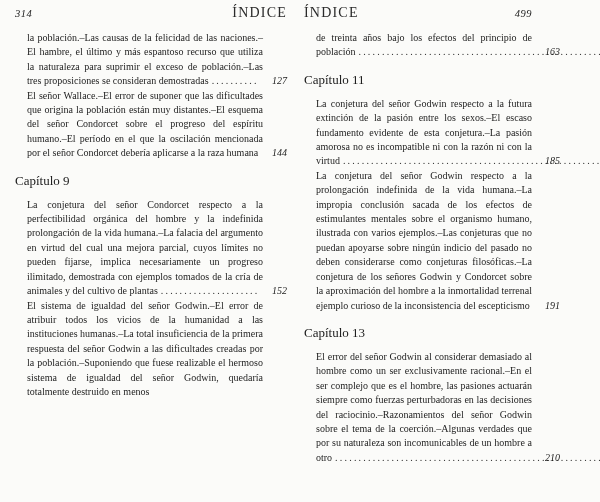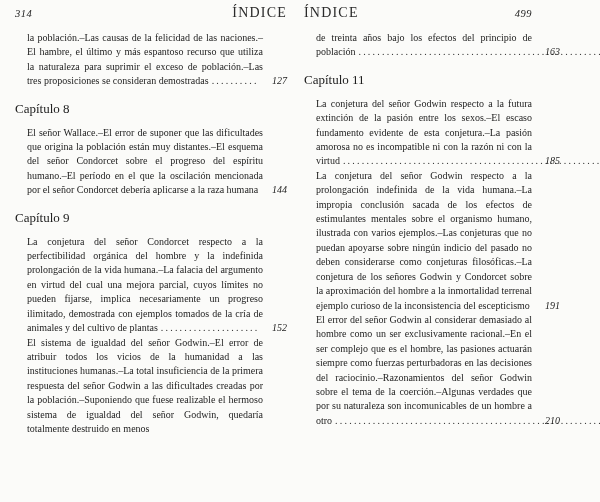--- a/index.html
+++ b/index.html
@@ -90,21 +90,20 @@
   <section class="page page-left">
     <header class="pagehead">
       <span class="folio">314</span>
       <span class="running">ÍNDICE</span>
     </header>
     <div class="toc">
         <div class="entry">
           <div class="entry-body"><span class="t">la población.–Las causas de la felicidad de las naciones.–El hambre, el último y más espantoso recurso que utiliza la naturaleza para suprimir el exceso de población.–Las tres proposiciones se consideran demostradas</span><span class="dots">..........</span></div>
           <span class="ref">127</span>
         </div>
-        <h2 class="chapter">Capítulo 8</h2>
         <div class="entry">
           <div class="entry-body"><span class="t">El señor Wallace.–El error de suponer que las dificultades que origina la población están muy distantes.–El esquema del señor Condorcet sobre el progreso del espíritu humano.–El período en el que la oscilación mencionada por el señor Condorcet debería aplicarse a la raza humana</span><span class="dots"></span></div>
           <span class="ref">144</span>
         </div>
         <h2 class="chapter">Capítulo 9</h2>
         <div class="entry">
           <div class="entry-body"><span class="t">La conjetura del señor Condorcet respecto a la perfectibilidad orgánica del hombre y la indefinida prolongación de la vida humana.–La falacia del argumento en virtud del cual una mejora parcial, cuyos límites no pueden fijarse, implica necesariamente un progreso ilimitado, demostrada con ejemplos tomados de la cría de animales y del cultivo de plantas</span><span class="dots">.....................</span></div>
           <span class="ref">152</span>
         </div>
         <div class="entry">
@@ -125,20 +124,21 @@
         </div>
         <h2 class="chapter">Capítulo 11</h2>
         <div class="entry">
           <div class="entry-body"><span class="t">La conjetura del señor Godwin respecto a la futura extinción de la pasión entre los sexos.–El escaso fundamento evidente de esta conjetura.–La pasión amorosa no es incompatible ni con la razón ni con la virtud</span><span class="dots">................................................................................................................................................................................................................................................................................................................................................................................................................</span></div>
           <span class="ref">185</span>
         </div>
         <div class="entry">
           <div class="entry-body"><span class="t">La conjetura del señor Godwin respecto a la prolongación indefinida de la vida humana.–La impropia conclusión sacada de los efectos de estimulantes mentales sobre el organismo humano, ilustrada con varios ejemplos.–Las conjeturas que no puedan apoyarse sobre ningún indicio del pasado no deben considerarse como conjeturas filosóficas.–La conjetura de los señores Godwin y Condorcet sobre la aproximación del hombre a la inmortalidad terrenal ejemplo curioso de la inconsistencia del escepticismo</span><span class="dots"></span></div>
           <span class="ref">191</span>
         </div>
+        <h2 class="chapter">Capítulo 13</h2>
         <div class="entry">
           <div class="entry-body"><span class="t">El error del señor Godwin al considerar demasiado al hombre como un ser exclusivamente racional.–En el ser complejo que es el hombre, las pasiones actuarán siempre como fuerzas perturbadoras en las decisiones del raciocinio.–Razonamientos del señor Godwin sobre el tema de la coerción.–Algunas verdades que por su naturaleza son incomunicables de un hombre a otro</span><span class="dots">................................................................................................................................................................................................................................................................................................................................................................................................................</span></div>
           <span class="ref">210</span>
         </div>
       </div>
   </section>
 
 </div>
 
 </body></html>

